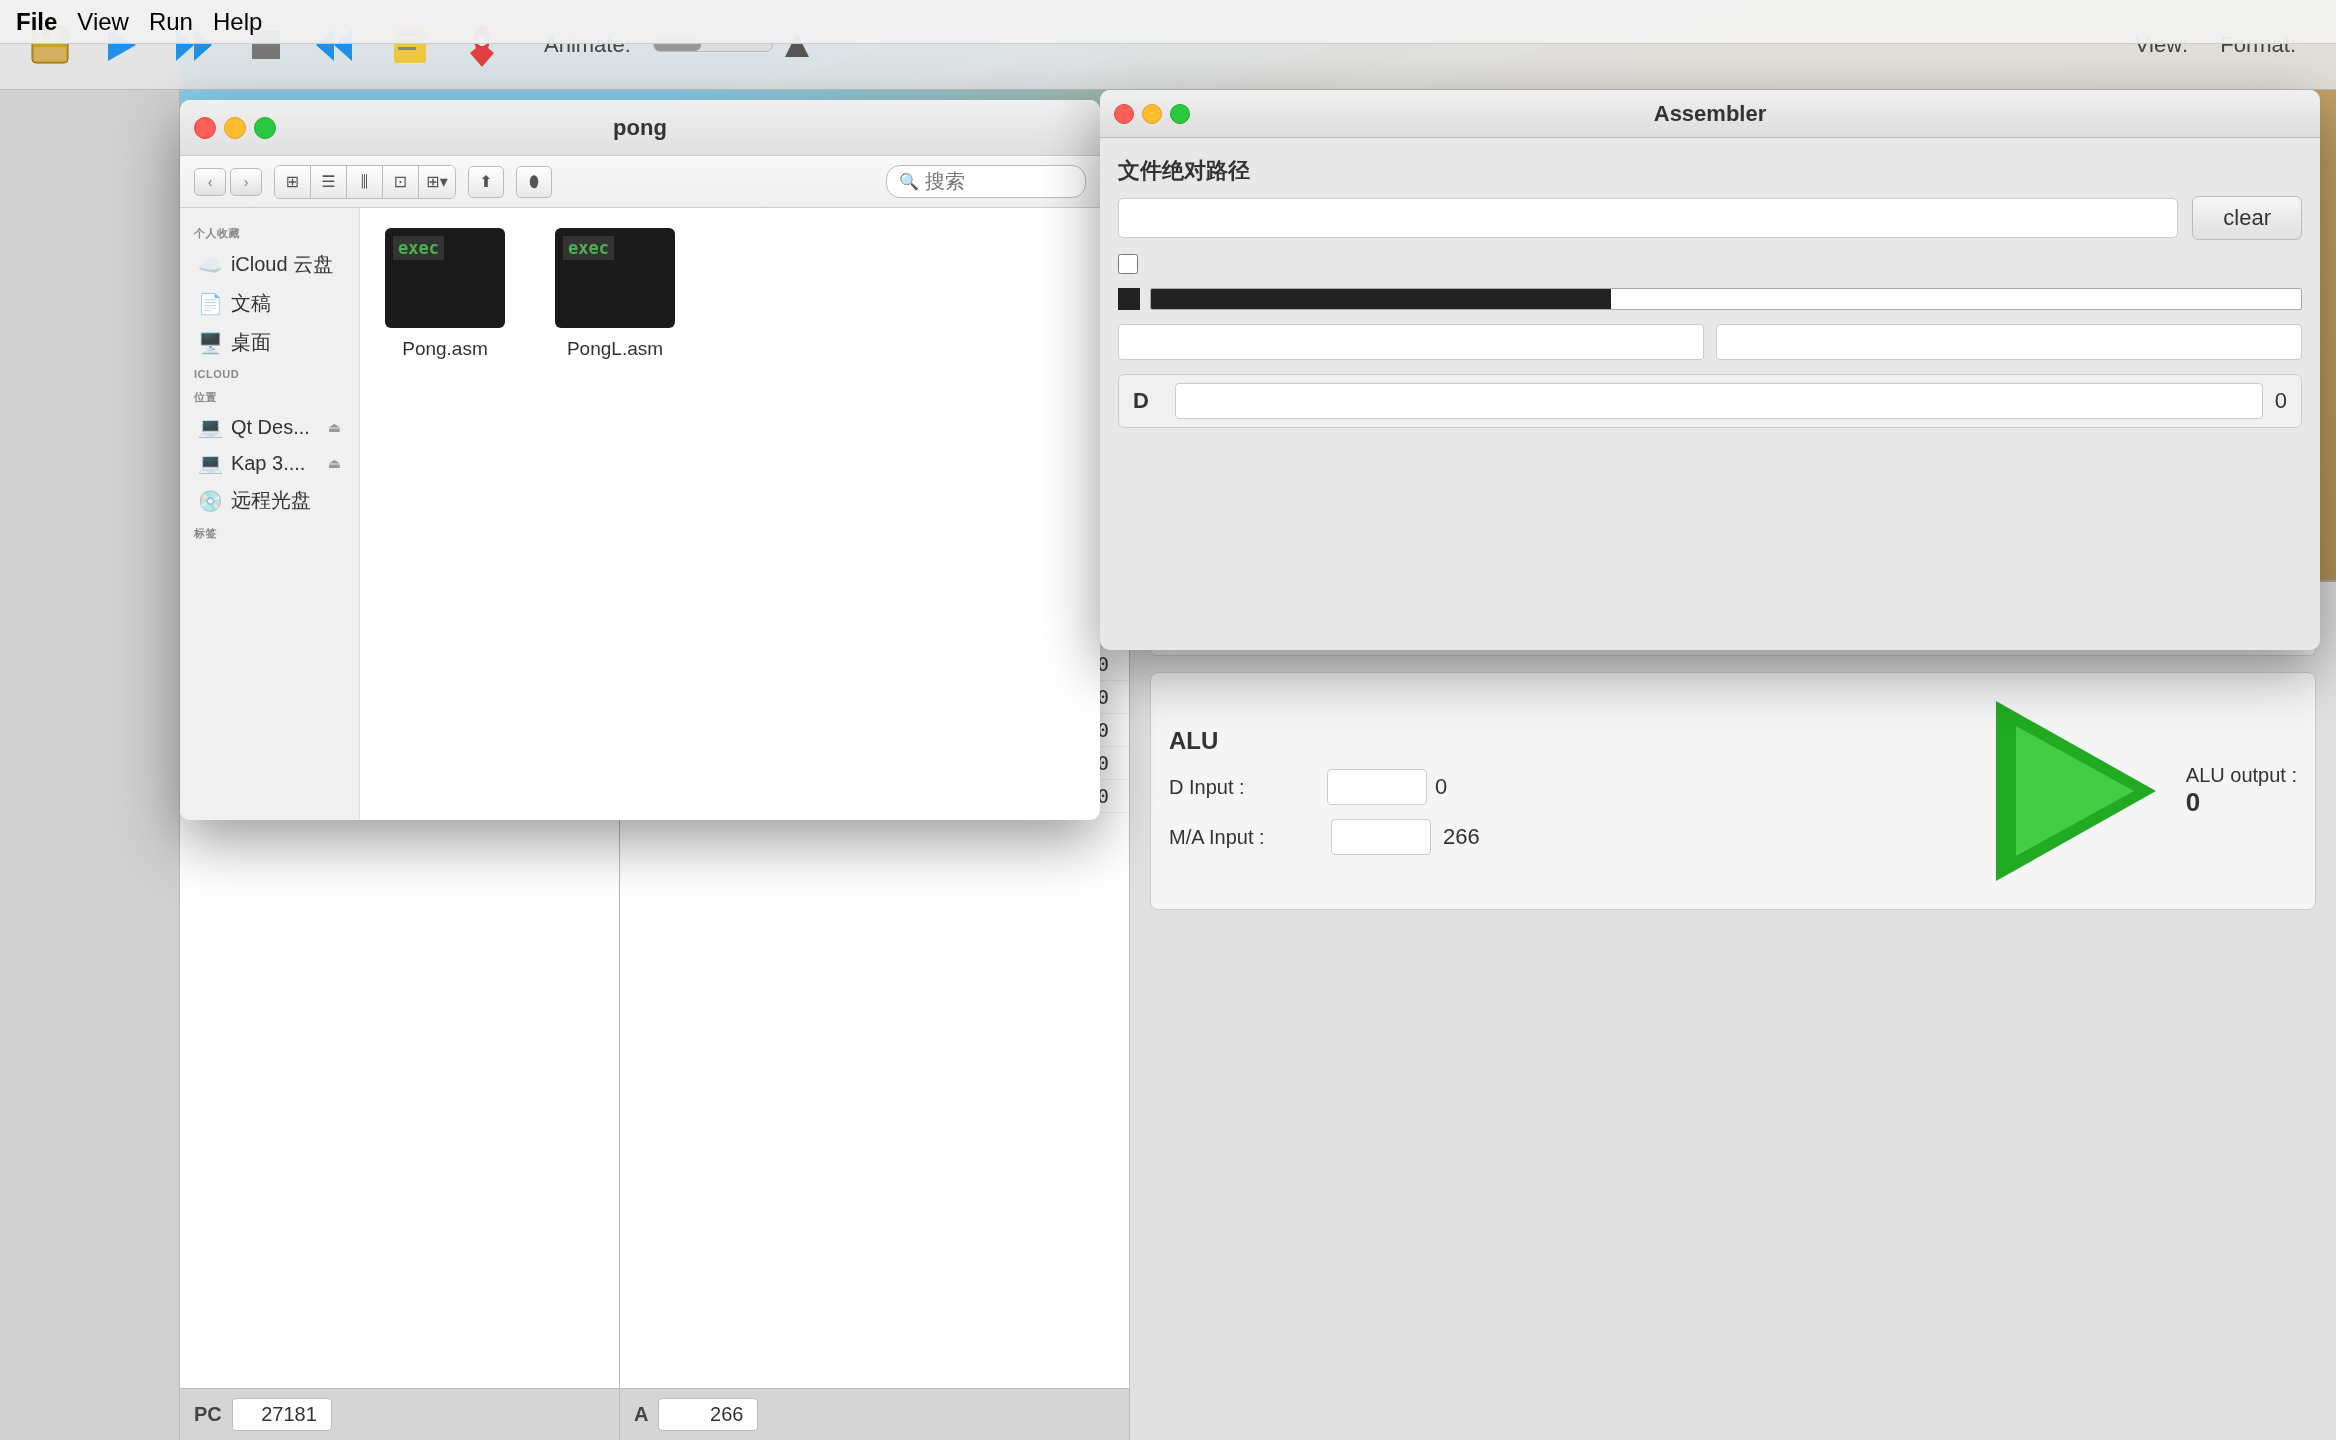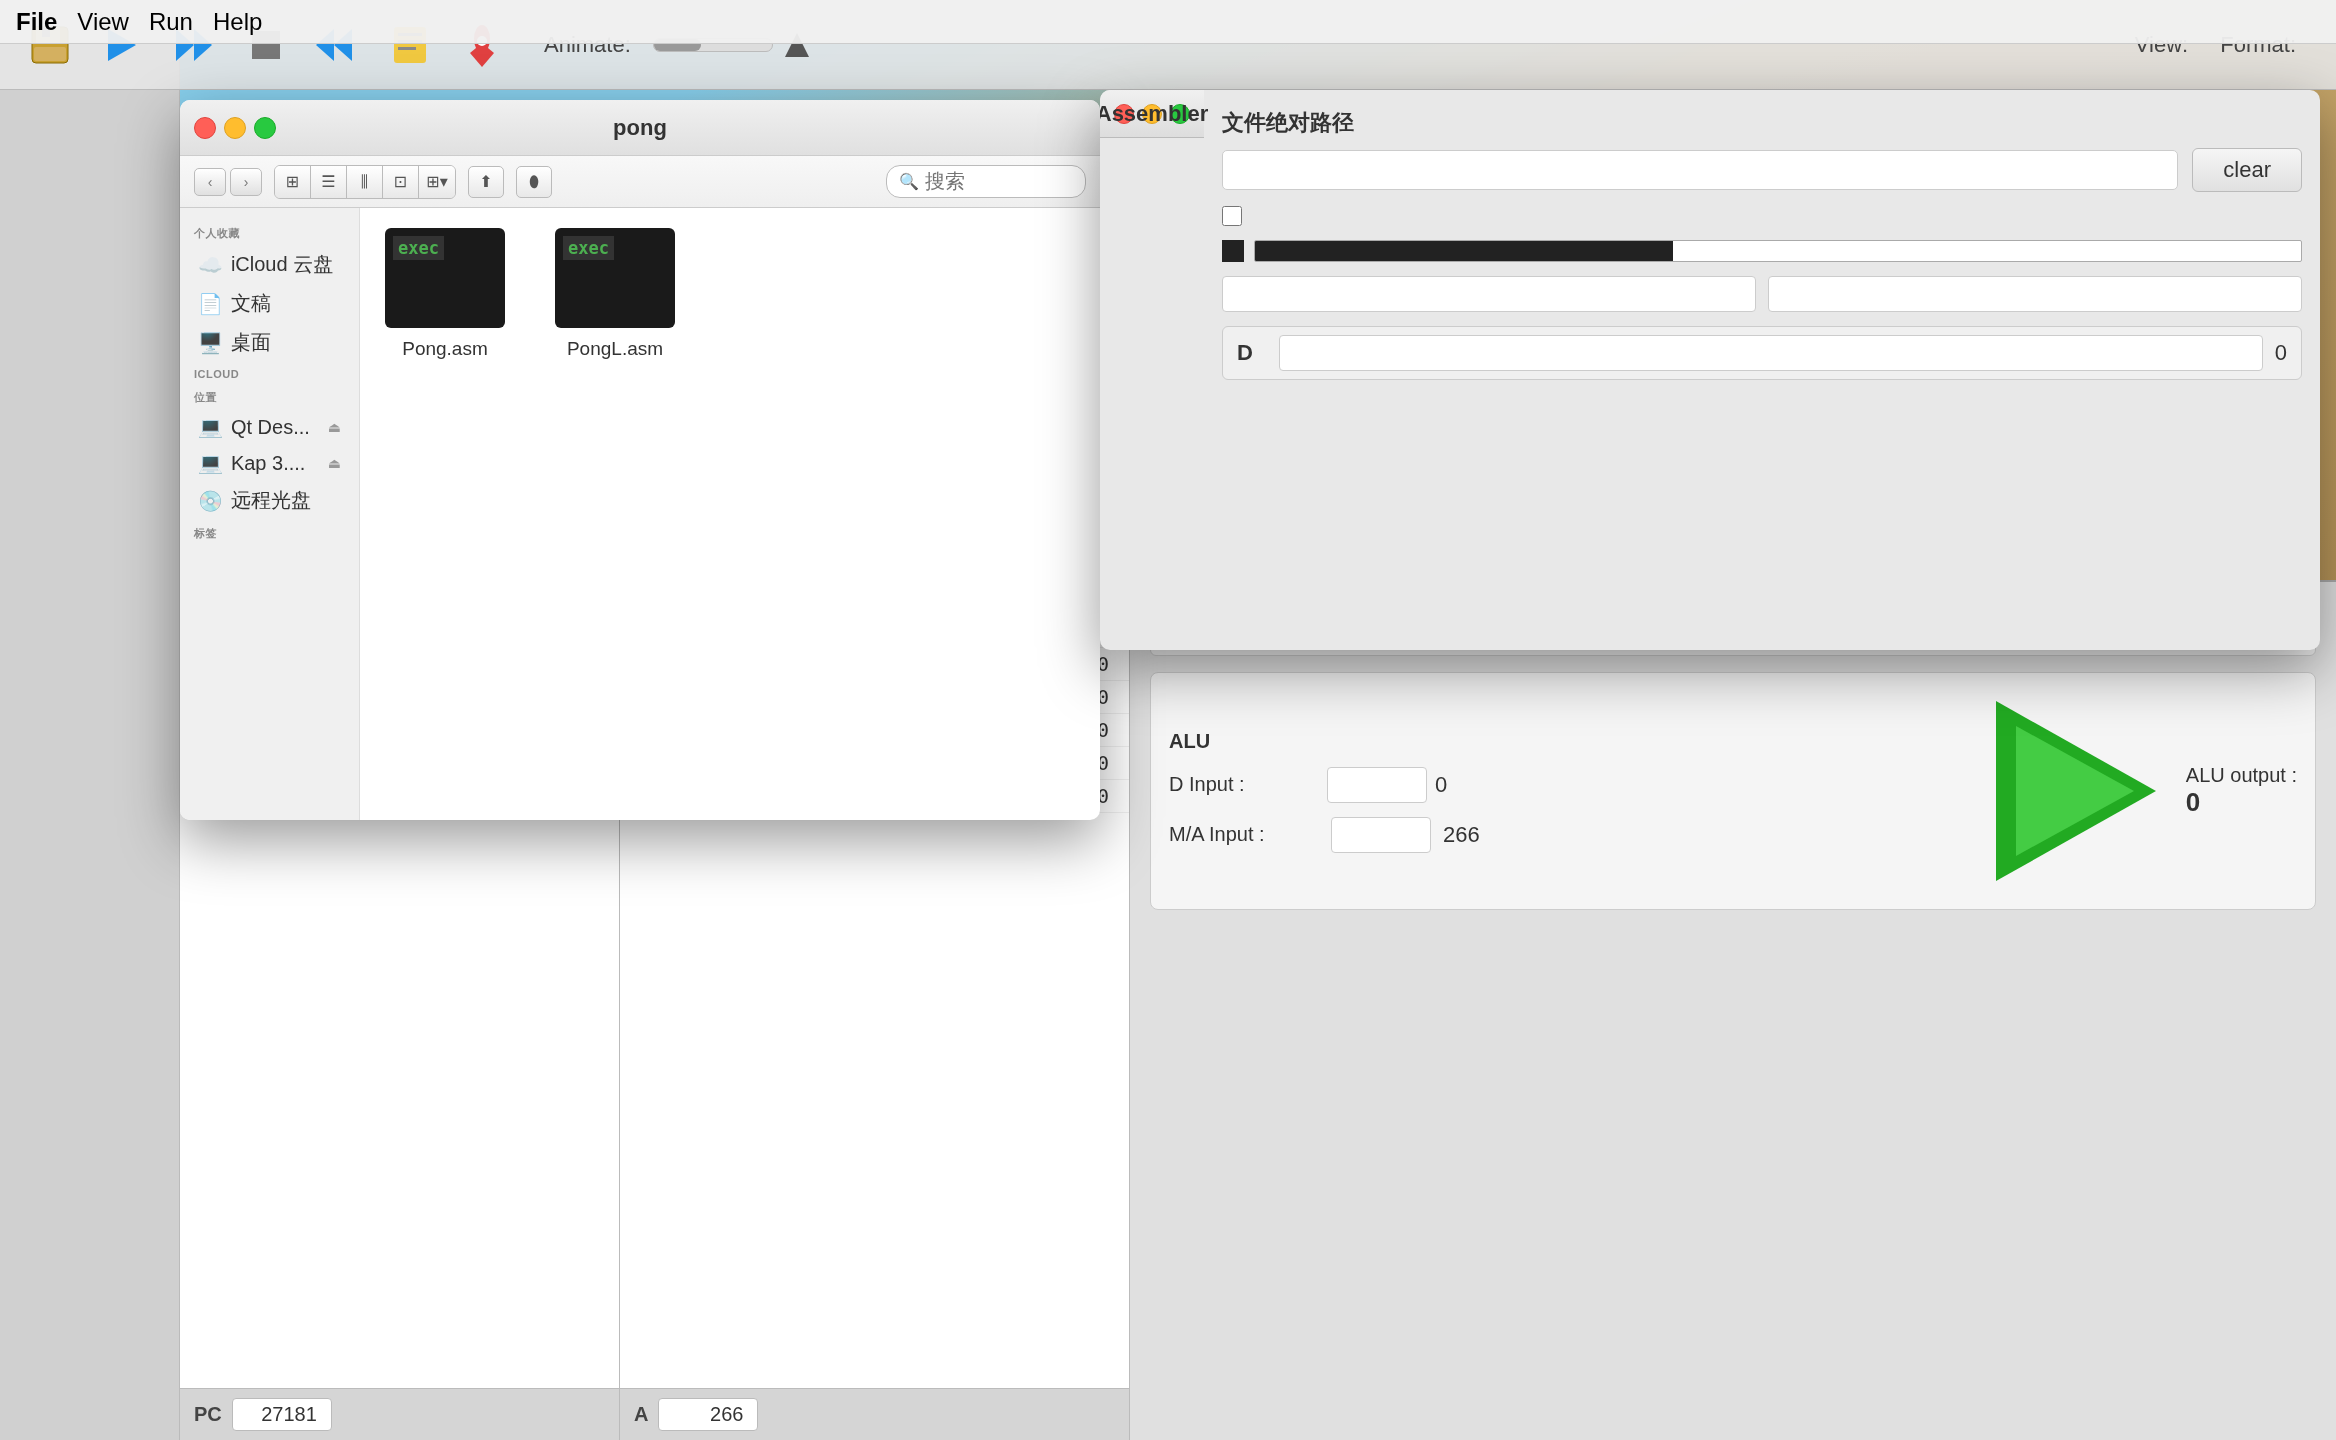--- a/index.html
+++ b/index.html
@@ -413,21 +413,21 @@
       <div class="file-item">
         <div class="file-icon">
           <span class="exec-badge">exec</span>
         </div>
         <span class="file-name">PongL.asm</span>
       </div>
     </div>
   </div>
 </div>
 
-<div style="position:absolute;top:90px;left:1100px;width:1220px;height:560px;background:#e8e8e8;border-radius:10px;box-shadow:0 20px 60px rgba(0,0,0,0.4);overflow:hidden;z-index:60;display:flex;">
+<div style="position:absolute;top:90px;left:1100px;width:1220px;height:560px;background:#e8e8e8;border-radius:10px;box-shadow:0 20px 60px rgba(0,0,0,0.4);overflow:hidden;z-index:60;display:flex;flex-direction:column;">
   <div style="height:48px;background:linear-gradient(180deg,#f0f0f0 0%,#ddd 100%);border-bottom:1px solid #bbb;display:flex;align-items:center;padding:0 14px;gap:8px;position:relative;">
     <div style="width:20px;height:20px;border-radius:50%;background:#ff5f57;border:1px solid #e0443e;cursor:pointer;"></div>
     <div style="width:20px;height:20px;border-radius:50%;background:#ffbd2e;border:1px solid #dea123;cursor:pointer;"></div>
     <div style="width:20px;height:20px;border-radius:50%;background:#28c940;border:1px solid #1aab29;cursor:pointer;"></div>
     <span style="position:absolute;left:50%;transform:translateX(-50%);font-size:22px;font-weight:600;color:#333;">Assembler</span>
   </div>
   <div style="flex:1;padding:18px;display:flex;flex-direction:column;gap:14px;">
 
     <div>
       <div style="font-size:22px;font-weight:600;color:#333;margin-bottom:10px;">文件绝对路径</div>
@@ -540,21 +540,21 @@
   <div style="flex:1;background:#e0e0e0;display:flex;flex-direction:column;padding:20px;gap:16px;overflow:hidden;">
 
     <div style="display:flex;align-items:center;gap:12px;background:#f0f0f0;border:1px solid #ccc;border-radius:6px;padding:8px 14px;">
       <span style="font-size:22px;font-weight:600;color:#333;width:30px;">D</span>
       <input type="text" style="flex: 1 1 0%; height: 36px; border: 1px solid rgb(204, 204, 204); border-radius: 4px; background: rgb(255, 255, 255); padding: 0px 10px; font-size: 20px;" value="">
       <span style="font-size:22px;color:#333;">0</span>
     </div>
 
     <div style="background:#f5f5f5;border:1px solid #ccc;border-radius:8px;padding:18px;display:flex;gap:20px;align-items:center;">
       <div style="flex:1;">
-        <div style="font-size:20px;font-weight:700;color:#333;margin-bottom:14px;">ALU</div>
+        <div style="font-size:24px;font-weight:700;color:#333;margin-bottom:14px;">ALU</div>
         <div style="display:flex;align-items:center;gap:8px;margin-bottom:14px;">
           <span style="font-size:20px;color:#333;width:150px;">D Input :</span>
           <input type="text" style="width: 100px; height: 36px; border: 1px solid rgb(204, 204, 204); border-radius: 4px; background: rgb(255, 255, 255); padding: 0px 10px; font-size: 20px; text-align: right;" value="">
           <span style="font-size:22px;color:#333;">0</span>
         </div>
         <div style="display:flex;align-items:center;gap:12px;">
           <span style="font-size:20px;color:#333;width:150px;">M/A Input :</span>
           <input type="text" style="width: 100px; height: 36px; border: 1px solid rgb(204, 204, 204); border-radius: 4px; background: rgb(255, 255, 255); padding: 0px 10px; font-size: 20px; text-align: right;" value="">
           <span style="font-size:22px;color:#333;">266</span>
         </div>

